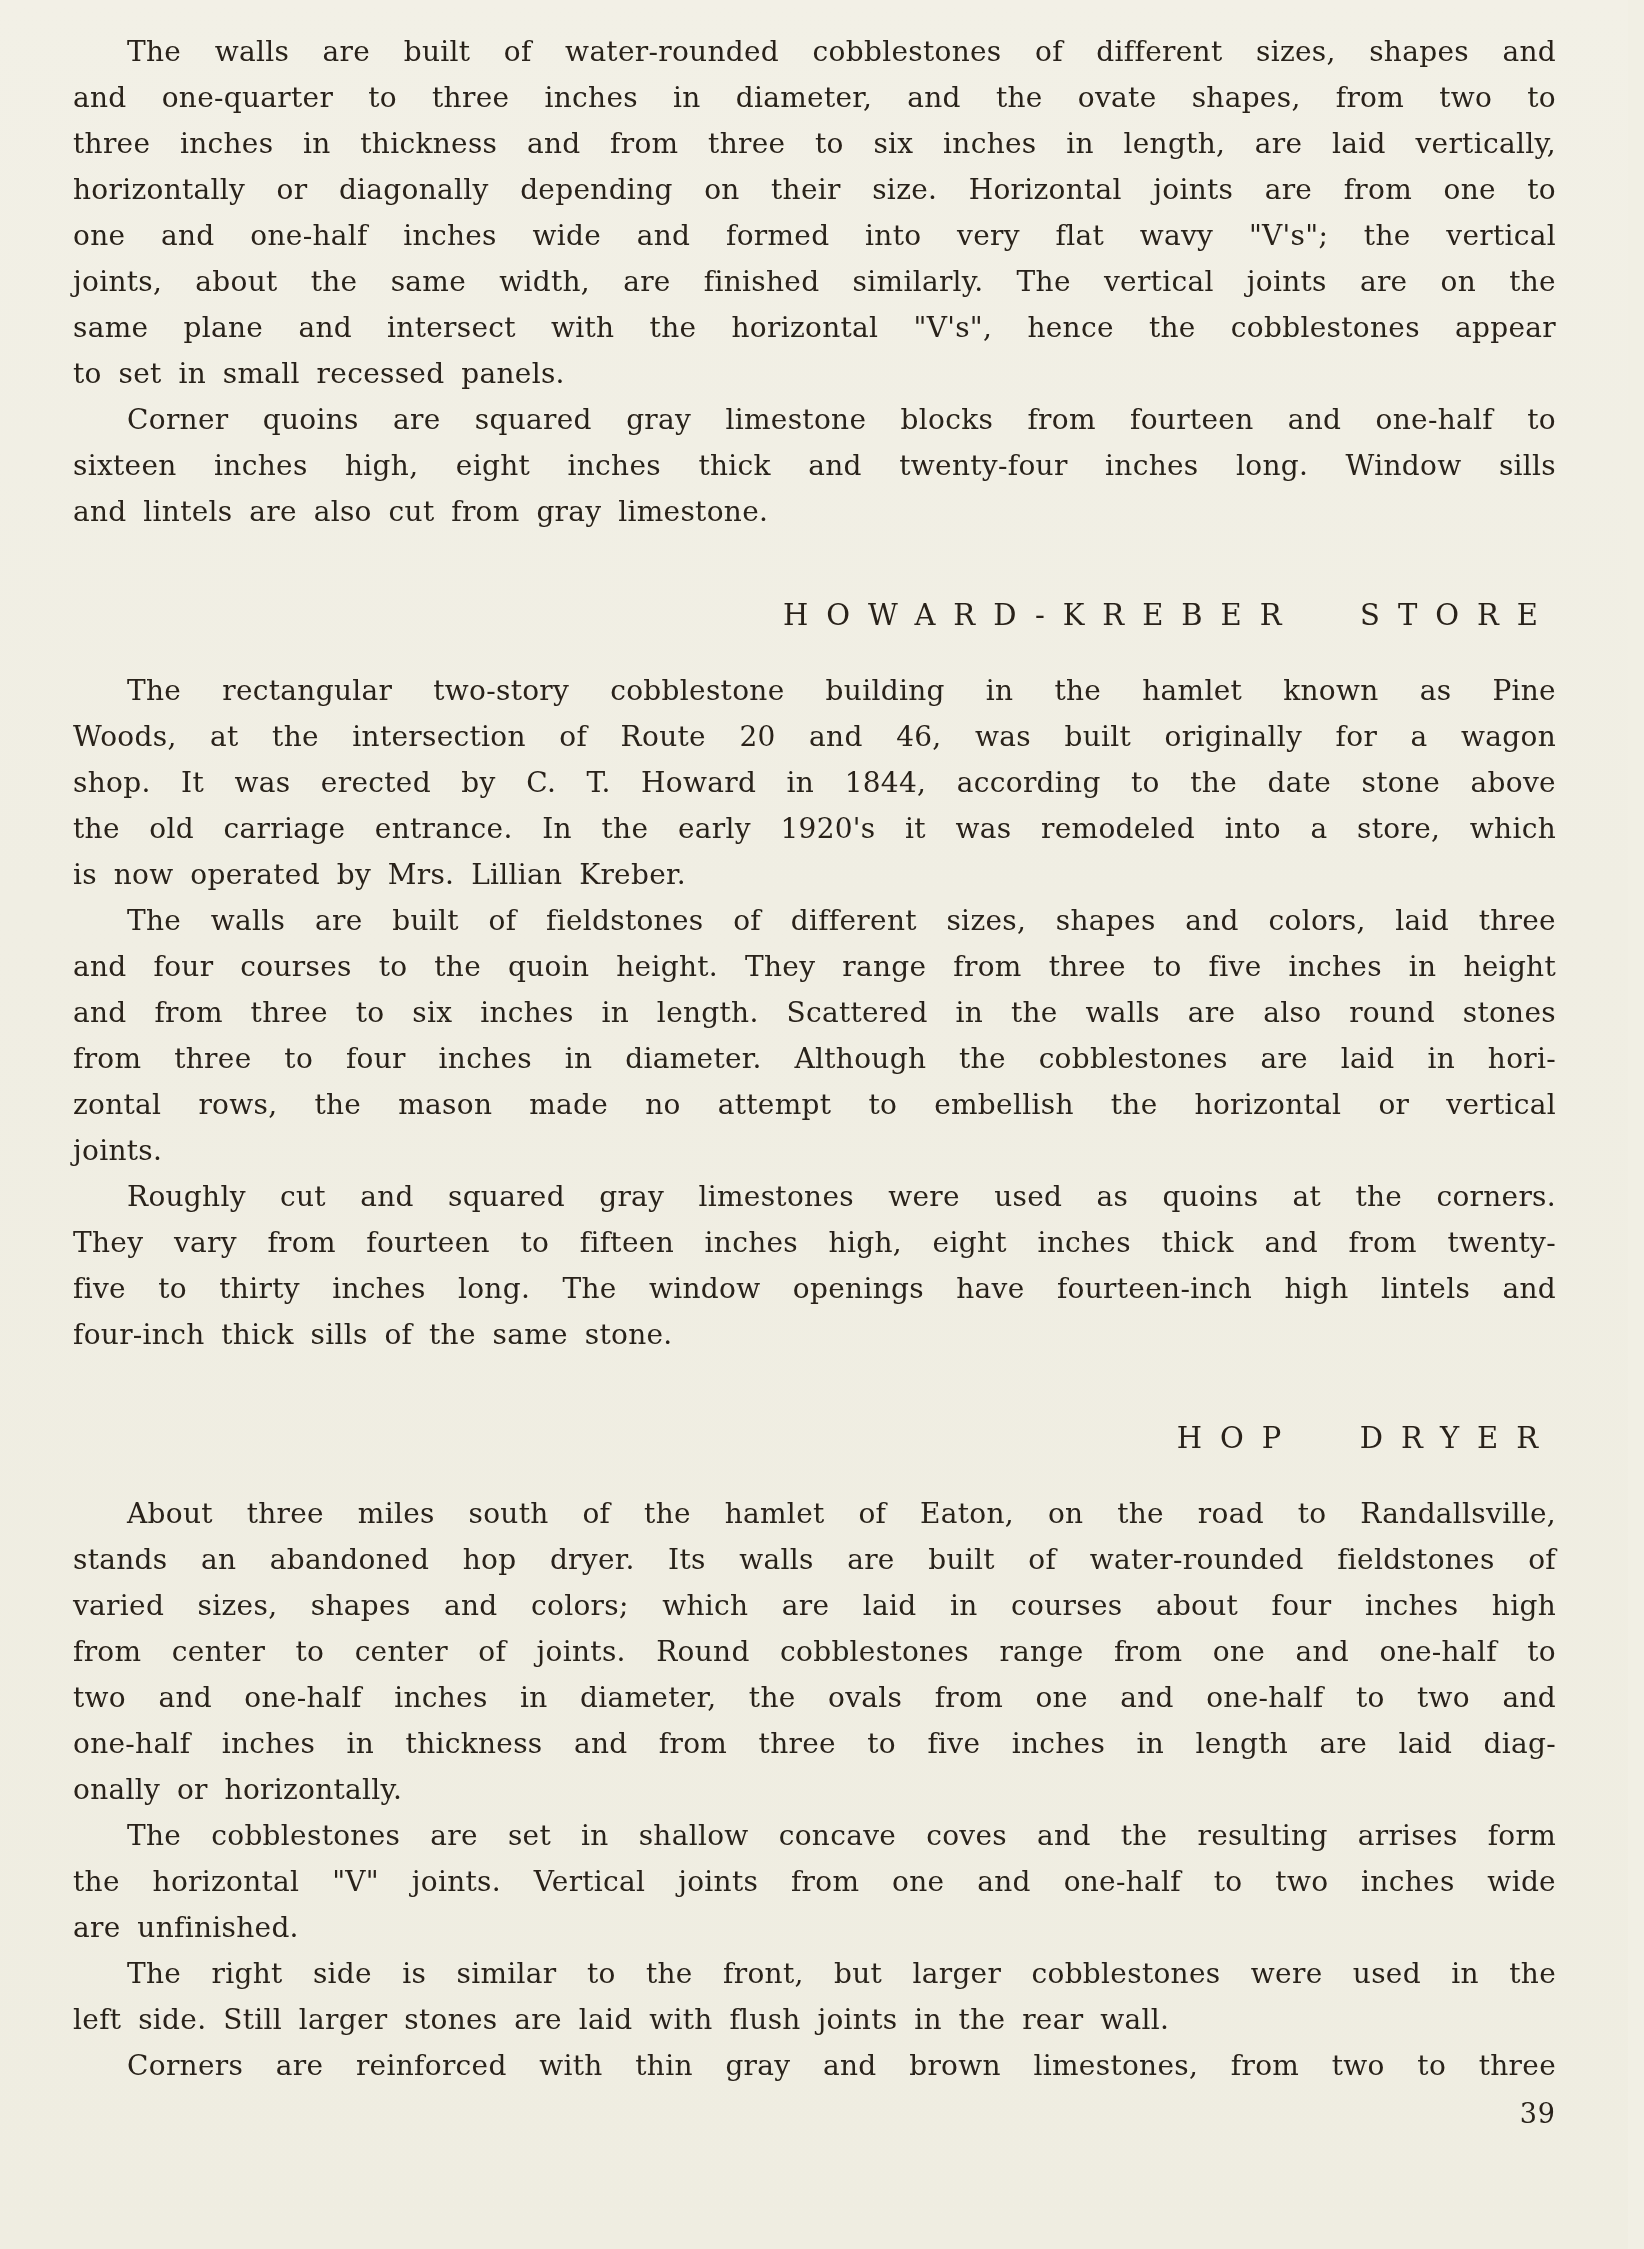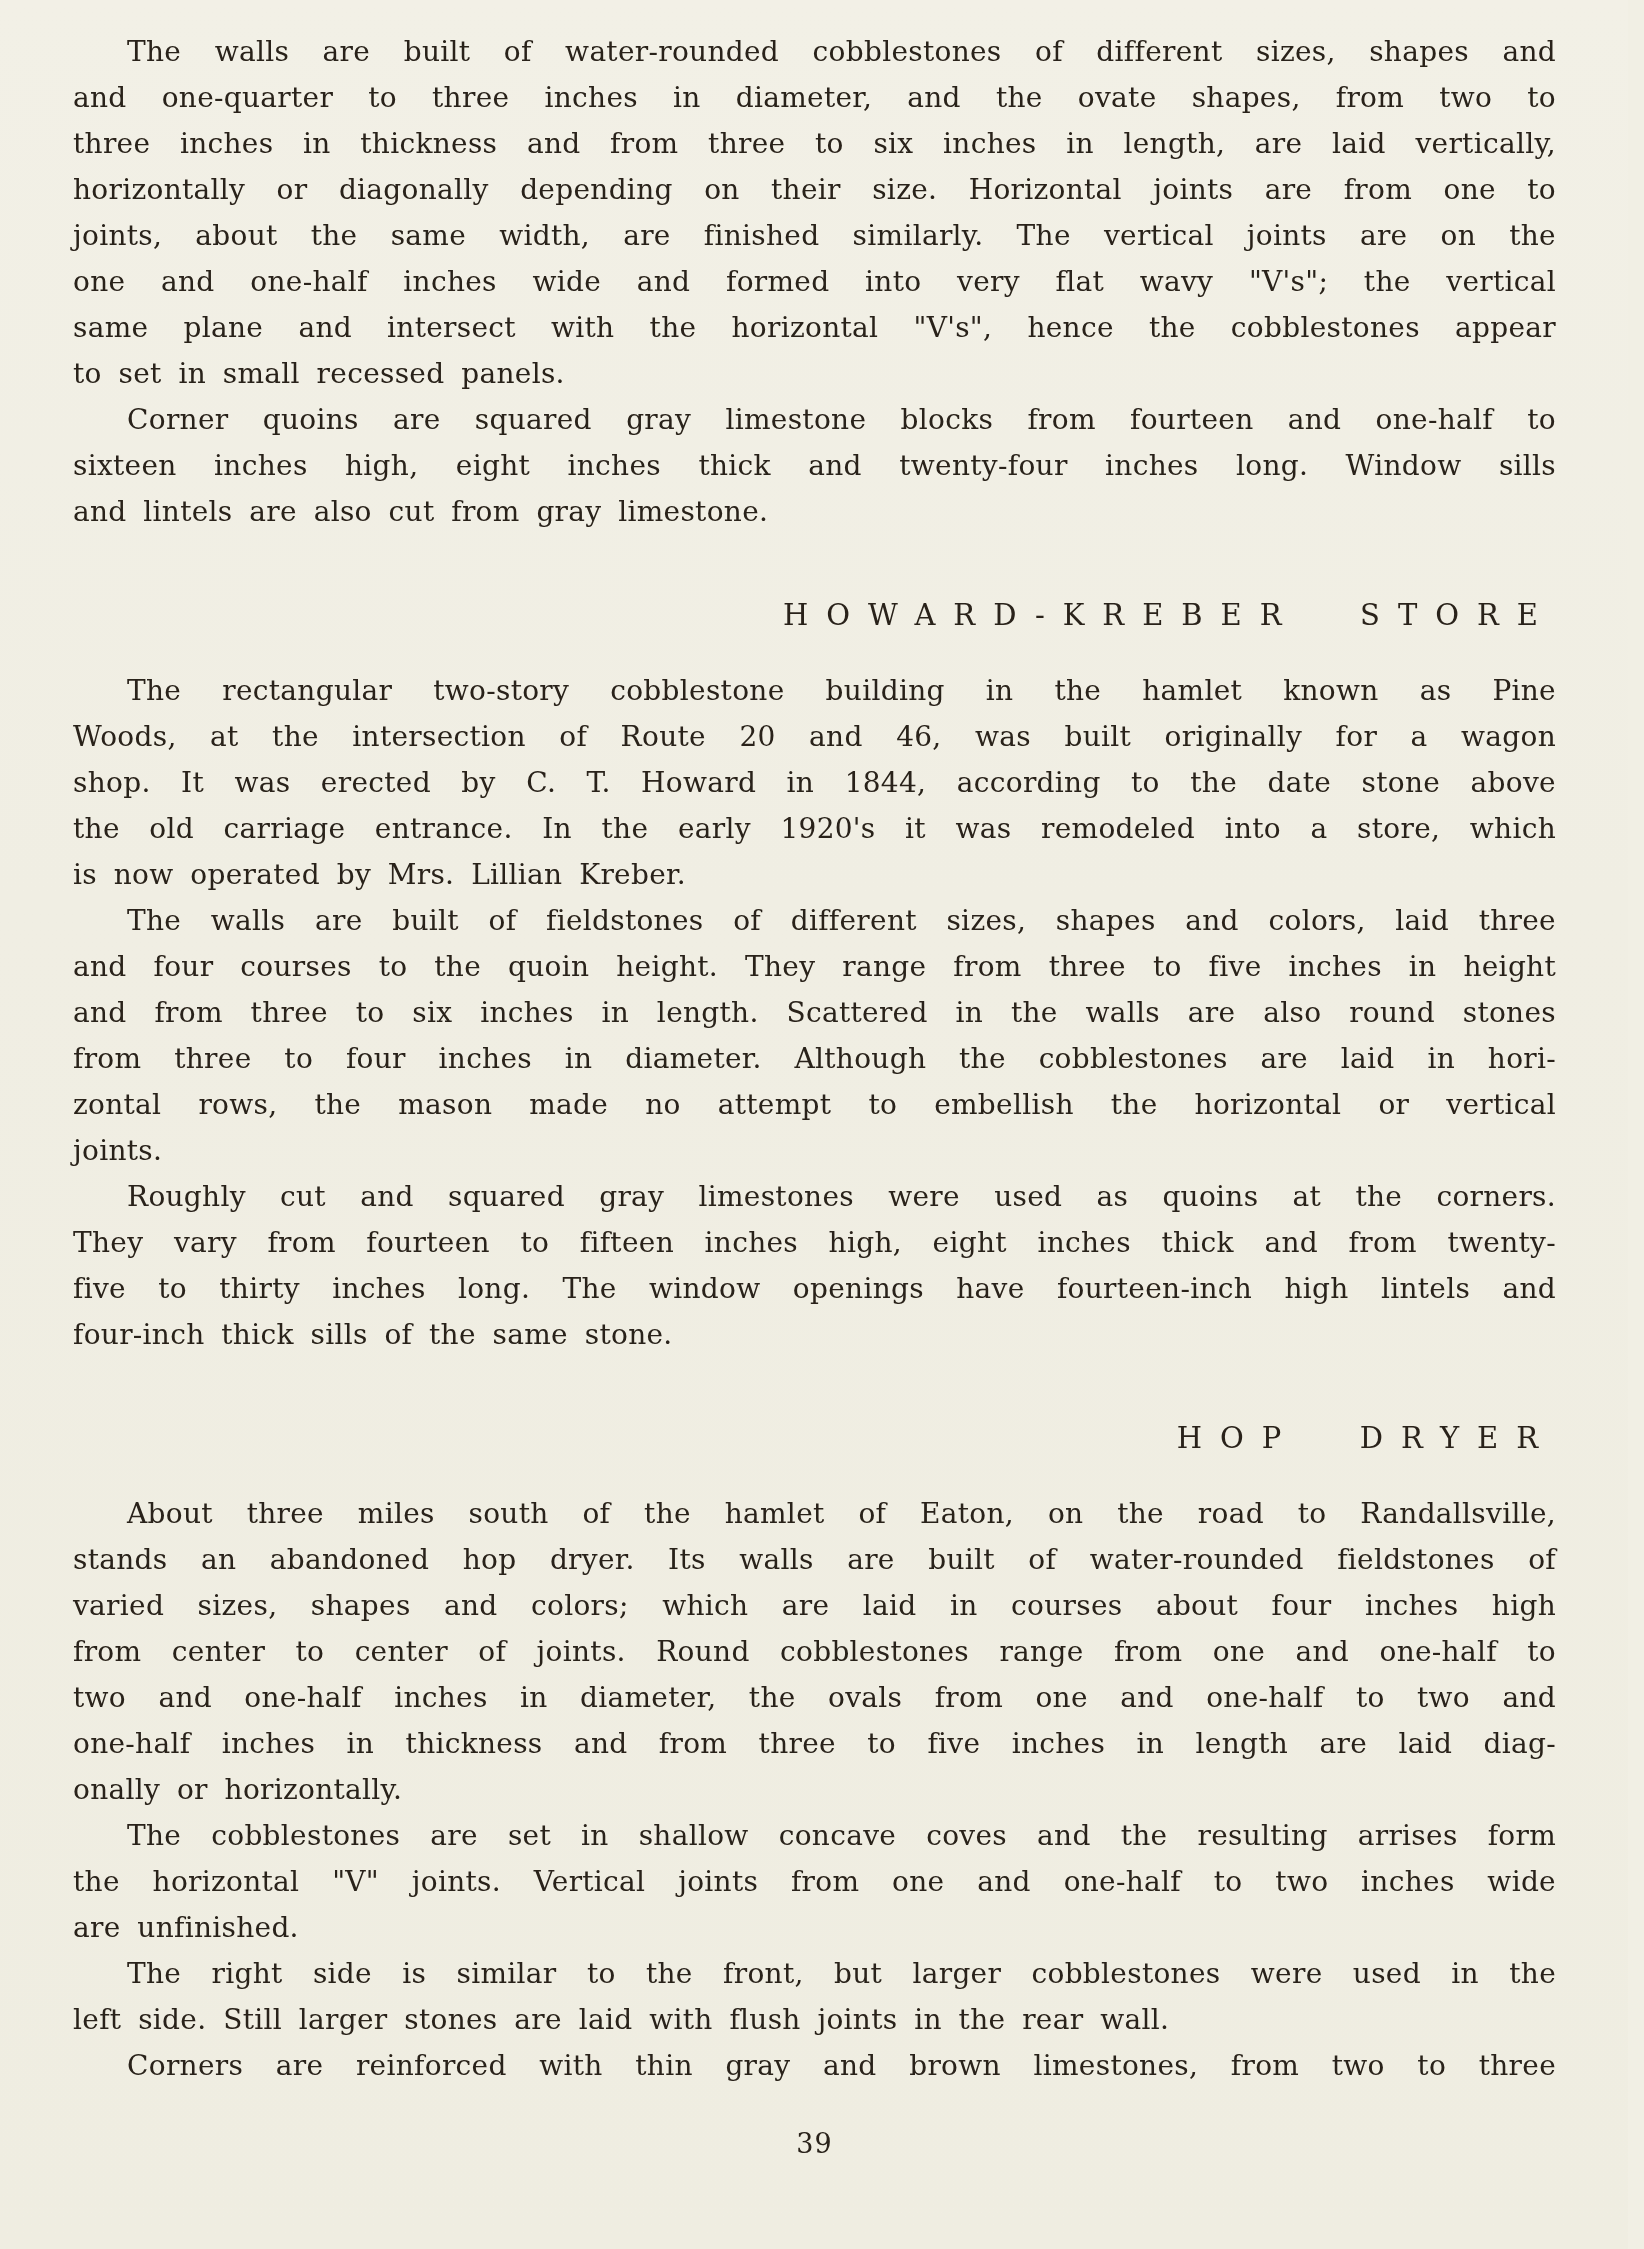--- a/index.html
+++ b/index.html
@@ -37,41 +37,41 @@
     margin: 57px 0 30px 0;
     font-size: 29px;
     line-height: 46px;
     font-weight: normal;
     text-align: right;
     letter-spacing: 0.62em;
     word-spacing: 1.15em;
     text-indent: 0.62em; 
   }
   footer.page-footer {
-    margin-top: 38px;
-    text-align: center;
+    margin-top: 8px;
+    text-align: right;
   }
   .page-number {
     font-size: 27px;
     line-height: 33px;
     letter-spacing: 1px;
   }
 </style>
 </head>
 <body>
 
 <main class="page">
   <div id="content">
       <p class="paragraph">
         <span class="line first">The walls are built of water-rounded cobblestones of different sizes, shapes and</span>
         <span class="line">and one-quarter to three inches in diameter, and the ovate shapes, from two to</span>
         <span class="line">three inches in thickness and from three to six inches in length, are laid vertically,</span>
         <span class="line">horizontally or diagonally depending on their size. Horizontal joints are from one to</span>
+        <span class="line">one and one-half inches wide and formed into very flat wavy "V's"; the vertical</span>
         <span class="line">joints, about the same width, are finished similarly. The vertical joints are on the</span>
-        <span class="line">one and one-half inches wide and formed into very flat wavy "V's"; the vertical</span>
         <span class="line">same plane and intersect with the horizontal "V's", hence the cobblestones appear</span>
         <span class="line last">to set in small recessed panels.</span>
       </p>
       <p class="paragraph">
         <span class="line first">Corner quoins are squared gray limestone blocks from fourteen and one-half to</span>
         <span class="line">sixteen inches high, eight inches thick and twenty-four inches long. Window sills</span>
         <span class="line last">and lintels are also cut from gray limestone.</span>
       </p>
       <h2 class="heading">HOWARD-KREBER STORE</h2>
       <p class="paragraph">

